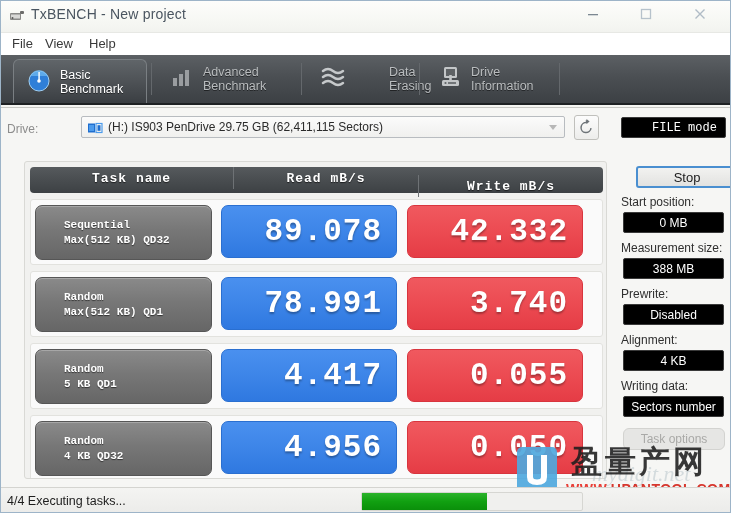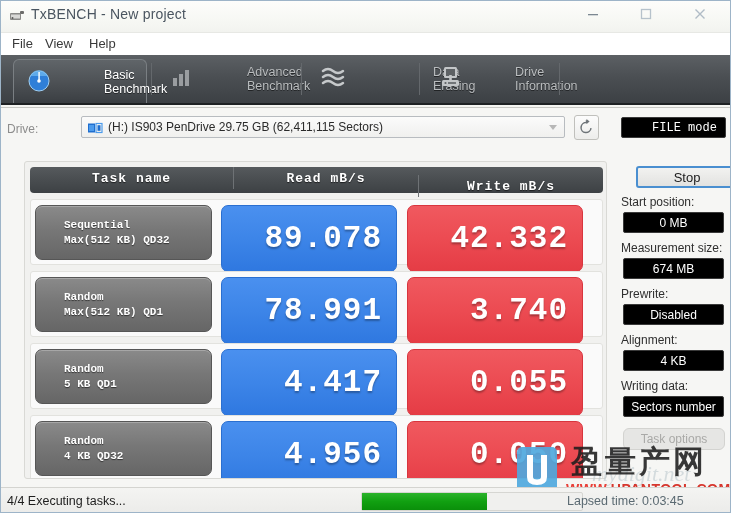--- a/index.html
+++ b/index.html
@@ -64,21 +64,20 @@
   .tab {
     position: absolute; top: 0; height: 48px;
     display: flex; align-items: center; gap: 8px;
     padding: 0 12px;
     cursor: default;
   }
   .tab .tab-label {
     font-size: 12.5px; line-height: 14px; color: #b9bcbe;
     white-space: pre-line;
     text-shadow: 0 1px 0 rgba(0,0,0,.5);
-    margin-left: 44px;
   }
   .tab.active {
     top: 4px; height: 44px;
     background: linear-gradient(to bottom, #606569 0%, #4e5256 50%, #3a3e42 100%);
     border: 1px solid #7a7f83;
     border-radius: 6px 6px 0 0;
     border-bottom: none;
   }
   .tab.active .tab-label { color: #ffffff; }
   .tab-sep {
@@ -168,21 +167,21 @@
     position: absolute; left: 28px;
     font-family: "Liberation Mono", "DejaVu Sans Mono", monospace;
     font-size: 11px; font-weight: bold; color: #ffffff;
     text-shadow: 0 1px 1px rgba(0,0,0,.55);
     white-space: nowrap;
   }
   .cell-name .l1 { top: 13px; }
   .cell-name .l2 { top: 28px; }
 
   .cell-val {
-    position: absolute; top: 5px; width: 176px; height: 67px;
+    position: absolute; top: 5px; width: 176px; height: 53px;
     border-radius: 7px;
     display: flex; align-items: center; justify-content: flex-end;
     padding-right: 14px;
     font-family: "Liberation Mono", "DejaVu Sans Mono", monospace;
     font-size: 31px; font-weight: bold; color: #ffffff;
     letter-spacing: 1px;
     text-shadow: 0 2px 2px rgba(0,0,0,.30);
   }
   .cell-read {
     left: 190px;
@@ -451,21 +450,21 @@
   <div class="sidebar">
 
     <div class="sb-btn-dark sb-btn-file">FILE mode</div>
 
     <div class="sb-stop">Stop</div>
 
     <span class="sb-label" style="top:86px;">Start position:</span>
     <div class="sb-btn-dark" style="top:103px;">0 MB</div>
 
     <span class="sb-label" style="top:132px;">Measurement size:</span>
-    <div class="sb-btn-dark" style="top:149px;">674 MB</div>
+    <div class="sb-btn-dark" style="top:149px;">388 MB</div>
 
     <span class="sb-label" style="top:178px;">Prewrite:</span>
     <div class="sb-btn-dark" style="top:195px;">Disabled</div>
 
     <span class="sb-label" style="top:224px;">Alignment:</span>
     <div class="sb-btn-dark" style="top:241px;">4 KB</div>
 
     <span class="sb-label" style="top:270px;">Writing data:</span>
     <div class="sb-btn-dark" style="top:287px;">Sectors number</div>
 
@@ -482,16 +481,15 @@
     <span class="wm-ghost">mydigit.net</span>
     <span class="wm-cn">盈量产网</span>
     <span class="wm-url"><span class="wm-www">WWW.</span><span class="wm-dom">UPANTOOL.COM</span></span>
   </div>
 
   <div class="statusbar">
     <span class="status-text">4/4 Executing tasks...</span>
     <div class="progress-outer">
       <div class="progress-fill" id="pfill" style="width: 57%;"></div>
     </div>
-    <span class="lapsed">Lapsed time: 0:03:45</span>
   </div>
 
 </div>
 
 </body></html>

